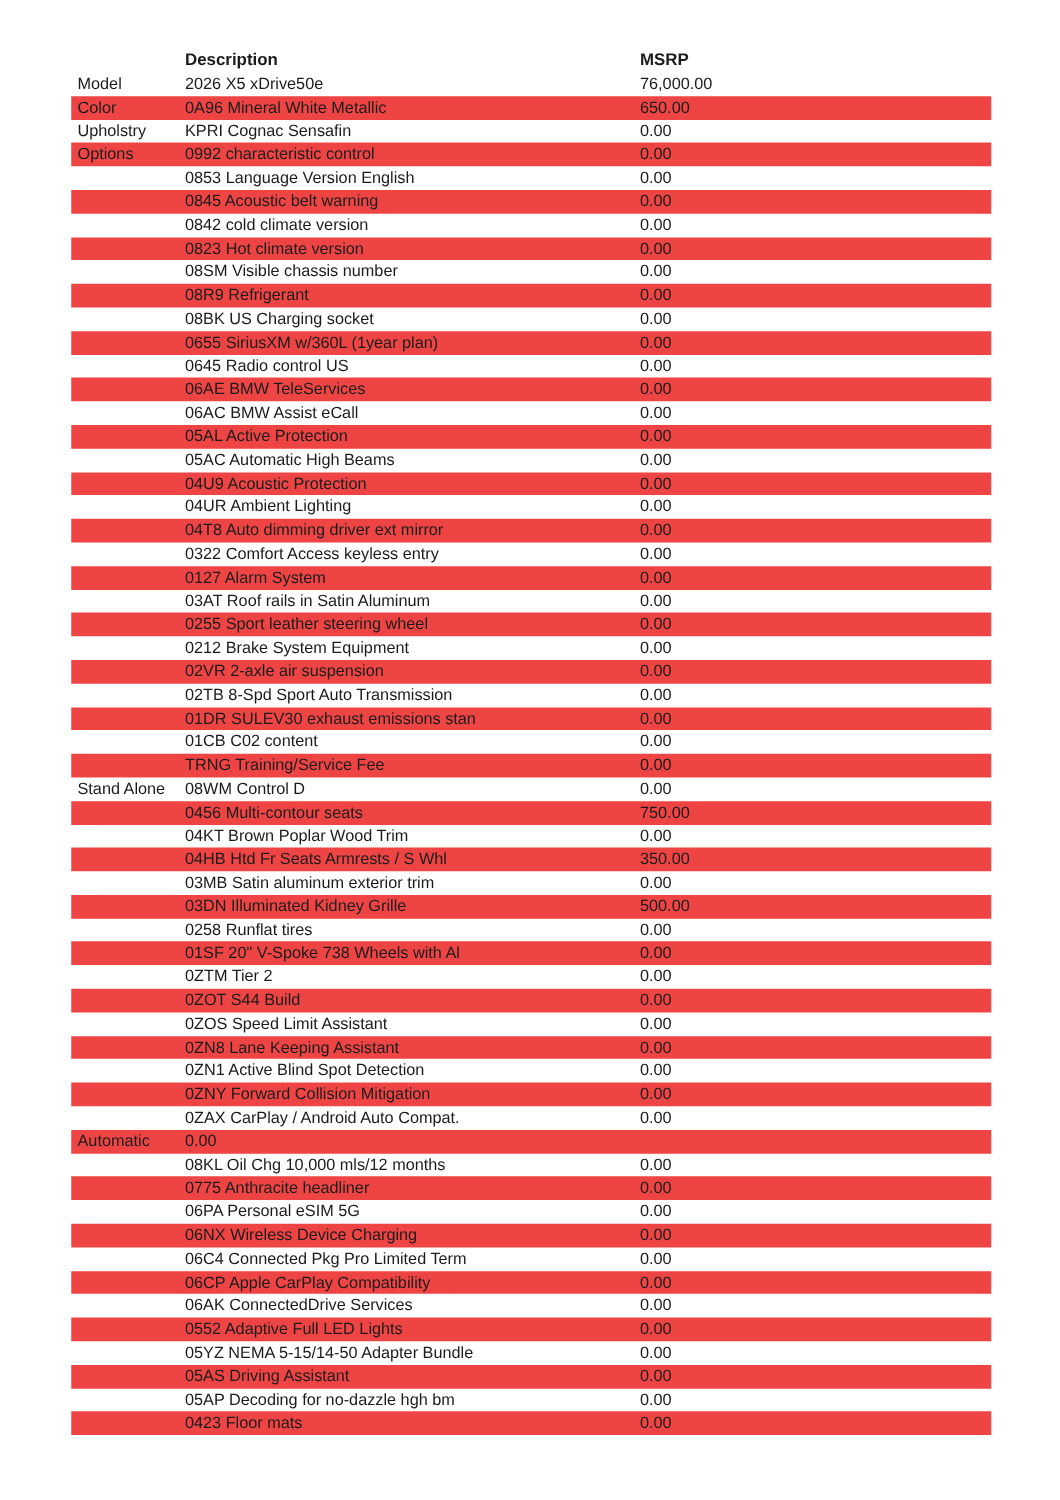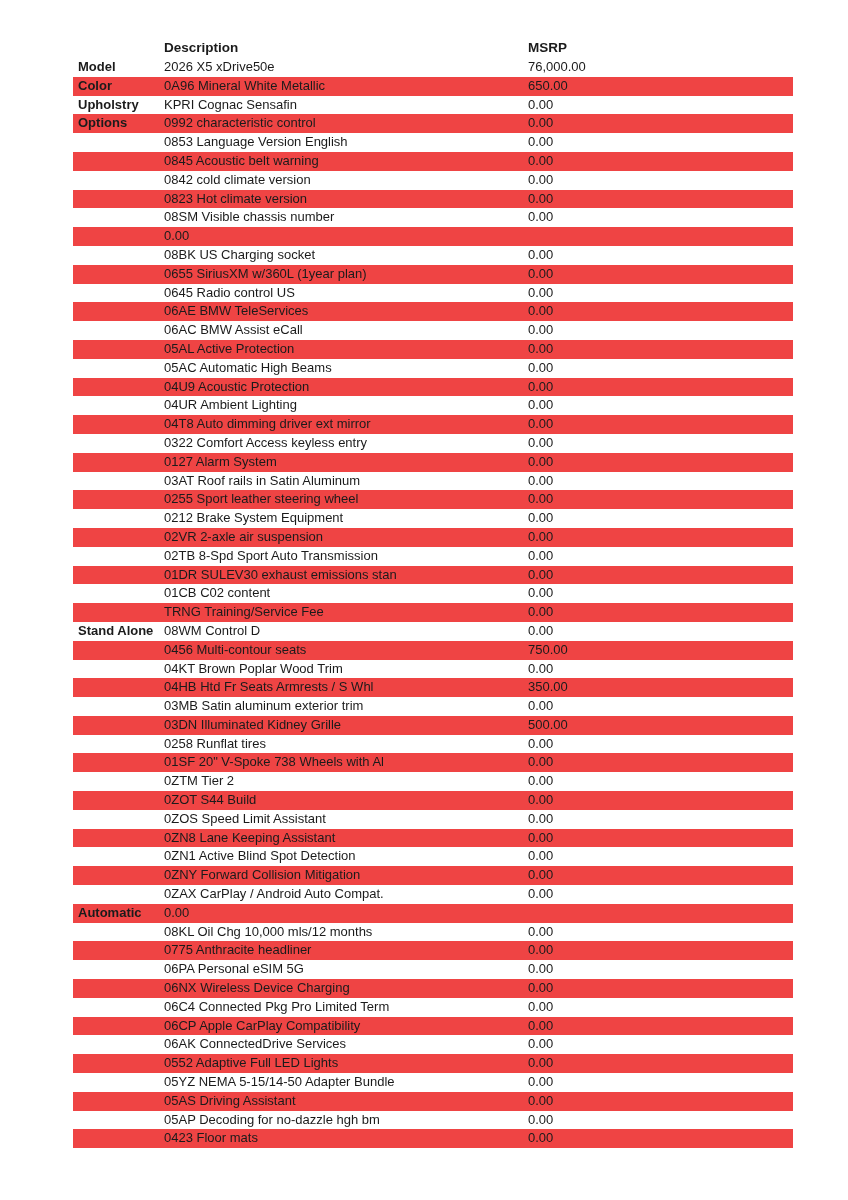--- a/index.html
+++ b/index.html
@@ -20,39 +20,37 @@
     left: 57px;
     top: 37px;
     width: 736px;
   }
   .row {
     display: flex;
     height: 18.8px;
     line-height: 18.8px;
     font-size: 13px;
     white-space: nowrap;
-    margin-left: 16px;
   }
   .row.shaded {
     background: #ef4444;
   }
   .header-row {
     height: 21px;
     line-height: 21px;
     font-weight: bold;
     font-size: 13.5px;
     background: transparent;
   }
   .cell { overflow: hidden; }
   .cell.label {
     width: 91px;
     padding-left: 5px;
     box-sizing: border-box;
     flex: 0 0 auto;
-    font-weight: bold;
   }
   .cell.desc {
     width: 364px;
     flex: 0 0 auto;
   }
   .cell.msrp {
     width: 100px;
     text-align: left;
     flex: 0 0 auto;
   }
@@ -129,20 +127,21 @@
 
   <div class="row">
     <div class="cell label"></div>
     <div class="cell desc">08SM Visible chassis number</div>
     <div class="cell msrp">0.00</div>
     <div class="cell spacer"></div>
   </div>
 
   <div class="row shaded">
     <div class="cell label"></div>
+    <div class="cell desc">08R9 Refrigerant</div>
     <div class="cell msrp">0.00</div>
     <div class="cell spacer"></div>
   </div>
 
   <div class="row">
     <div class="cell label"></div>
     <div class="cell desc">08BK US Charging socket</div>
     <div class="cell msrp">0.00</div>
     <div class="cell spacer"></div>
   </div>

